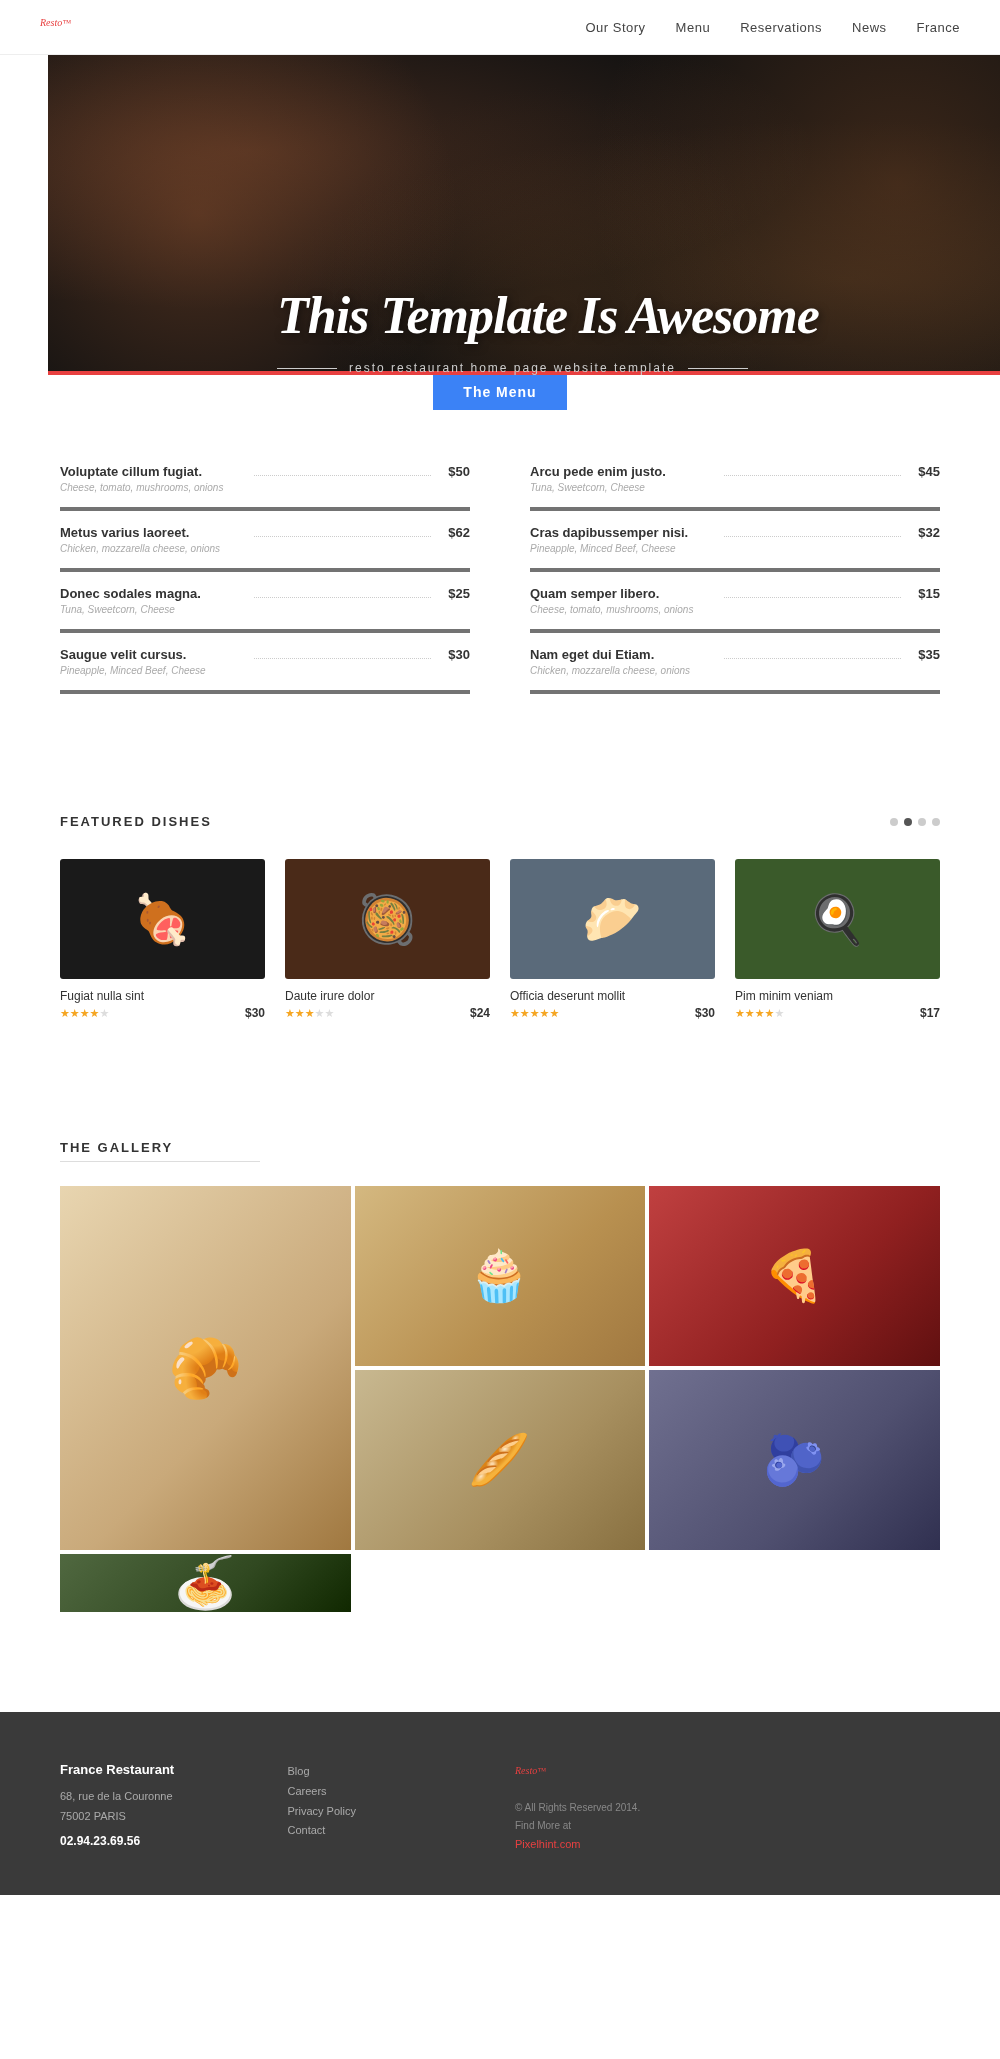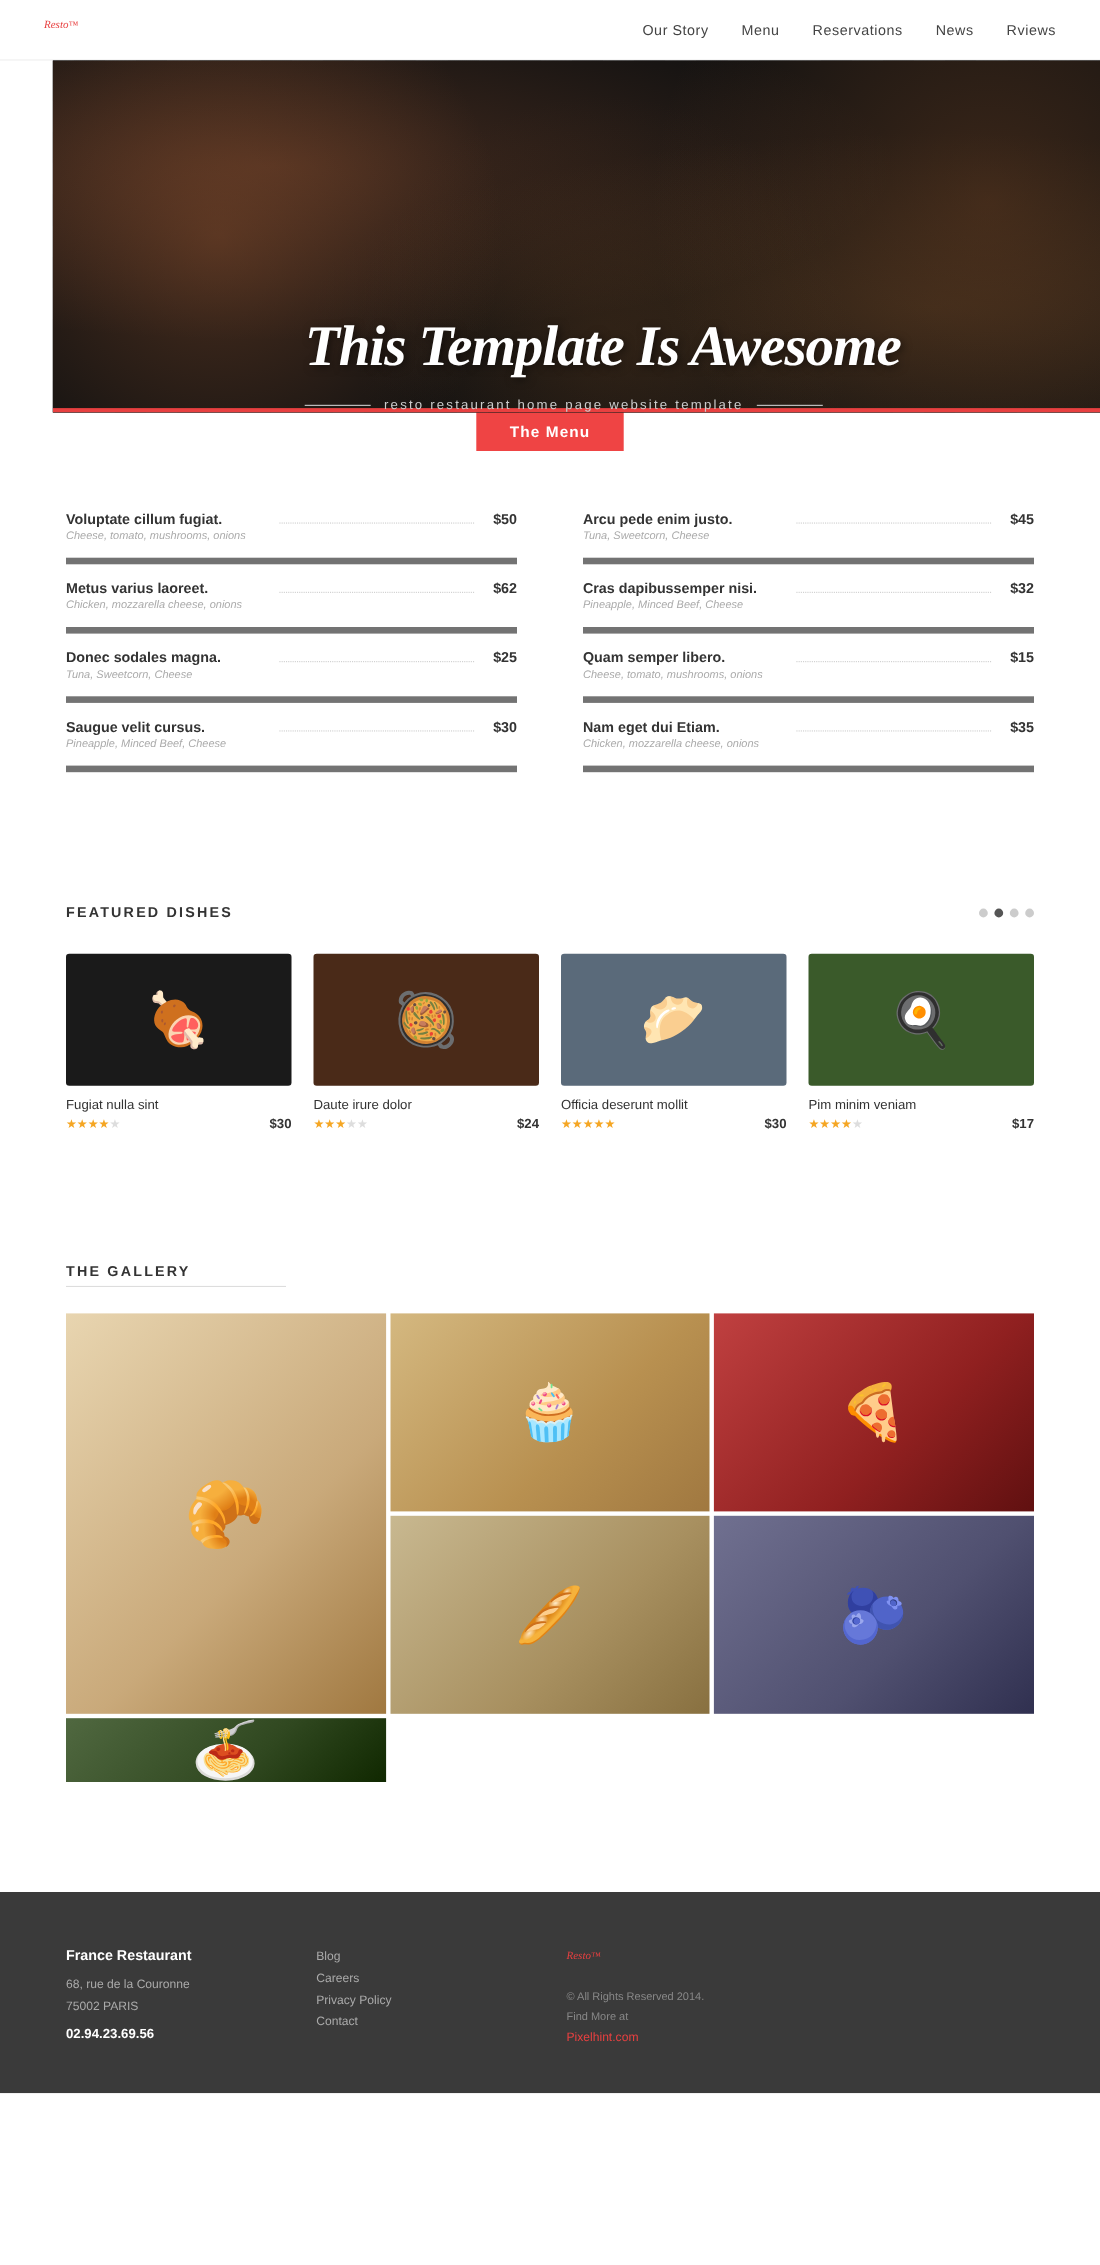--- a/index.html
+++ b/index.html
@@ -107,40 +107,40 @@
       padding: 0 60px 40px;
       background: #fff;
     }
     .menu-badge-wrap {
       display: flex;
       justify-content: center;
       margin-bottom: 40px;
       margin-top: -1px;
     }
     .menu-badge {
-      background: #ef4444;
+      background: #3b82f6;
       color: #fff;
       font-family: Arial, sans-serif;
       font-size: 14px;
       letter-spacing: 1px;
       padding: 10px 30px;
       font-weight: bold;
     }
 
     .menu-grid {
       display: grid;
       grid-template-columns: 1fr 1fr;
       gap: 0 60px;
     }
     .menu-item {
       display: flex;
       align-items: flex-start;
-      justify-content: flex-end;
+      justify-content: center;
       padding: 14px 0;
-      border-bottom: 6px solid #737373;
+      border-bottom: 4px solid #737373;
       gap: 9px;
     }
     .menu-item-info { flex: 1; }
     .menu-item-name {
       font-size: 13px;
       color: #333;
       font-family: Arial, sans-serif;
       font-weight: bold;
       margin-bottom: 3px;
     }
@@ -348,21 +348,21 @@
 
 <header class="header">
   <div class="logo">
     <span>Resto</span><sup style="color:#e84040;font-size:9px;">™</sup>
   </div>
   <nav class="nav">
     <a>Our Story</a>
     <a>Menu</a>
     <a>Reservations</a>
     <a>News</a>
-    <a>Rviews</a>
+    <a>France</a>
   </nav>
 </header>
 
 <section class="hero">
   <div class="hero-bg"></div>
   <div class="hero-food-overlay"></div>
   <div class="hero-red-bar"></div>
   <div class="hero-content">
     <h1 class="hero-title">This Template Is Awesome</h1>
     <p class="hero-subtitle">resto restaurant home page website template</p>

